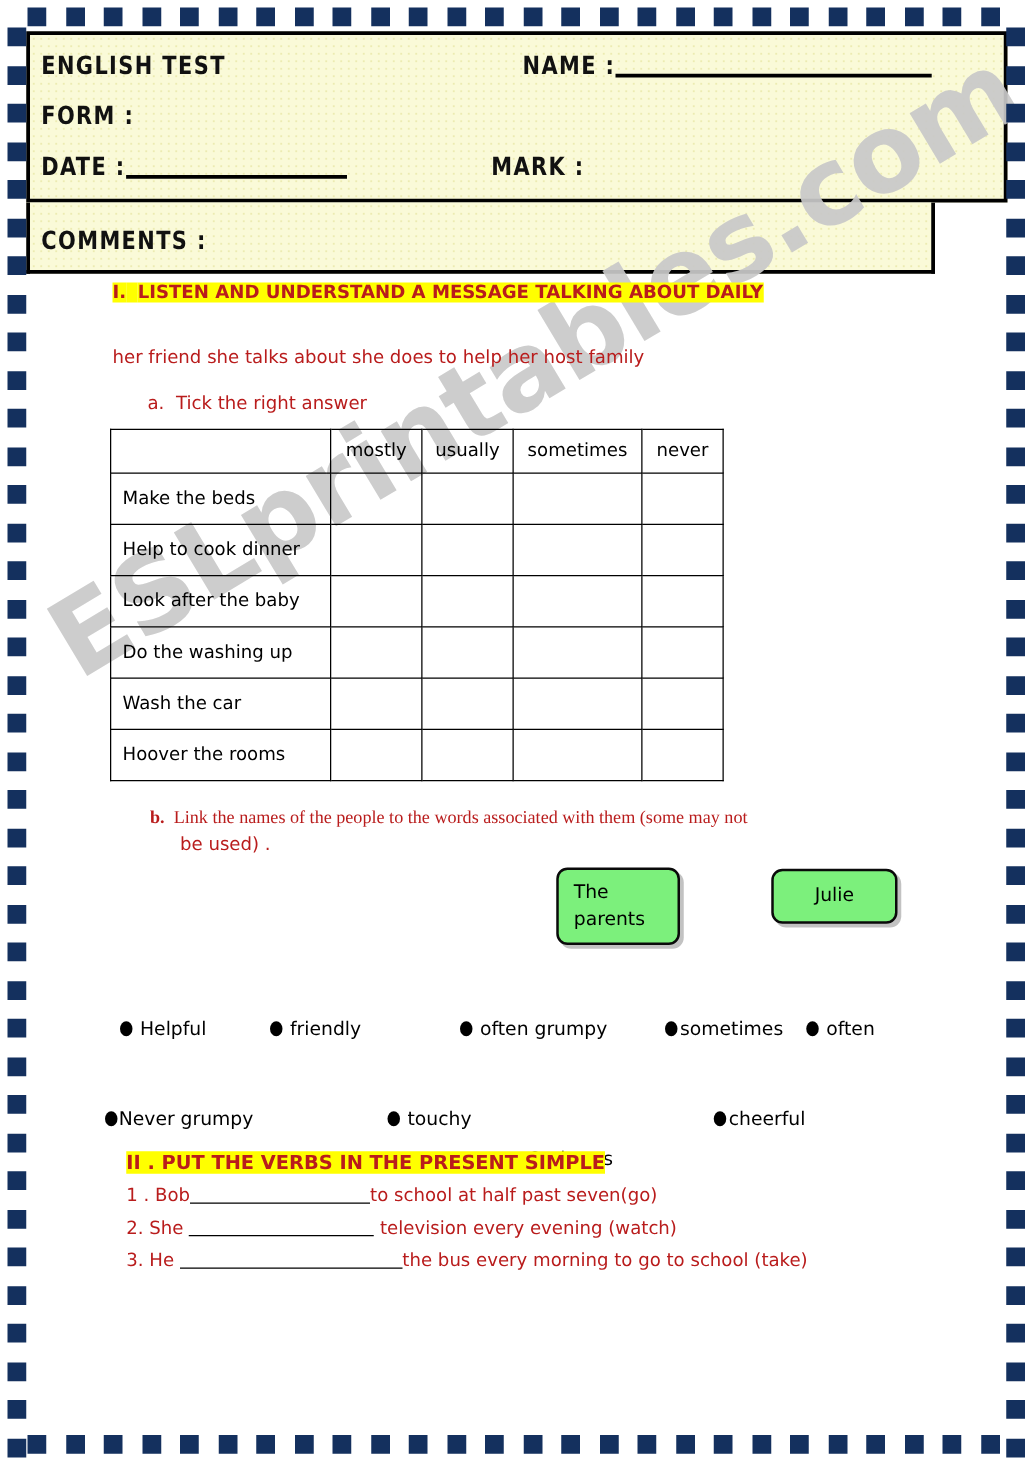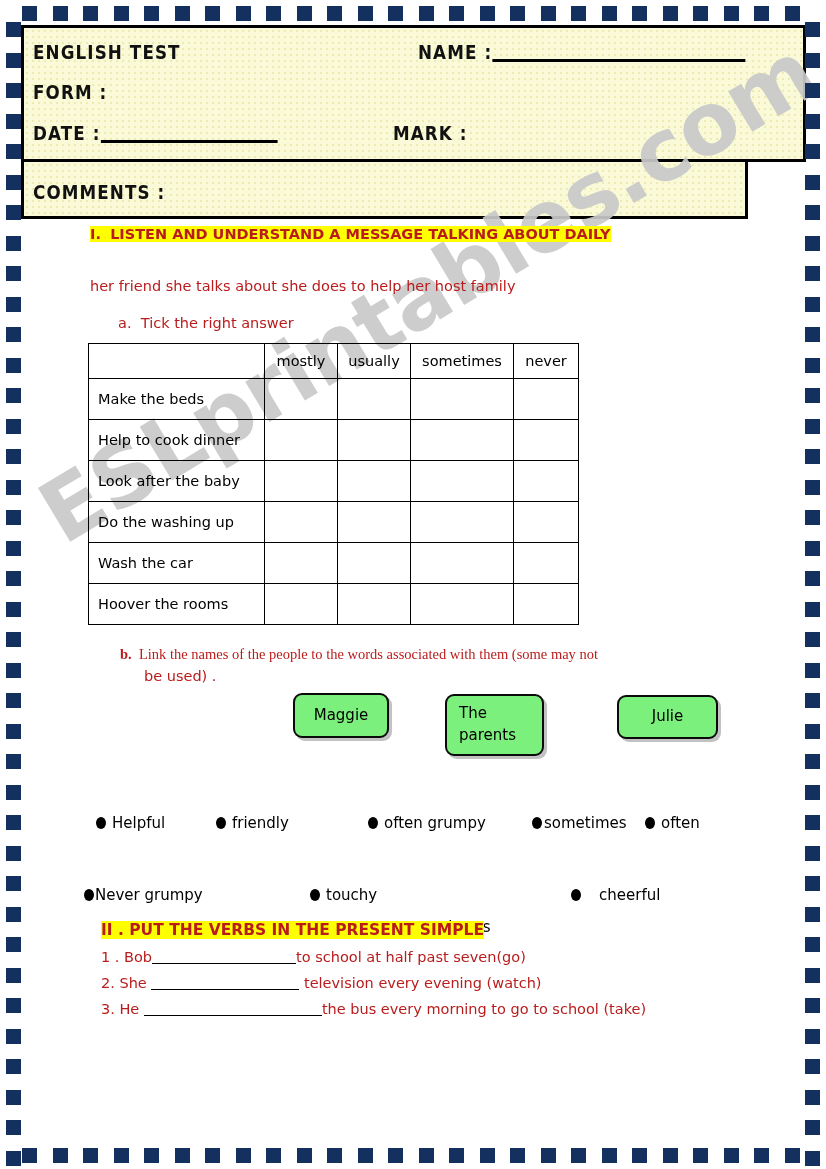--- a/index.html
+++ b/index.html
@@ -426,21 +426,20 @@
         <td></td>
       </tr>
     </tbody>
   </table>
 
   <div class="btxt" style="left:120px; top:646px;font-family:Liberation Serif, serif;">
     <span class="bold">b.</span><span>&nbsp;&nbsp;</span><span>Link  the names of the people to the words associated with them (some may not</span>
   </div>
   <div class="btxt" style="left:144px; top:668px;">be used) .</div>
 
-  <div class="gbox" style="left:293px; top:693px; width:96px; height:45px;">Maggie</div>
   <div class="gbox left-align" style="left:445px; top:694px; width:99px; height:62px;">The parents</div>
   <div class="gbox" style="left:617px; top:695px; width:101px; height:44px;">Julie</div>
 
   <div class="bullet-word" style="left:96px; top:814px;">
     <span class="dot"></span>
     <span>Helpful</span>
   </div>
   <div class="bullet-word" style="left:216px; top:814px;">
     <span class="dot"></span>
     <span>friendly</span>
@@ -463,21 +462,21 @@
     <span>Never grumpy</span>
   </div>
   <div class="bullet-word" style="left:310px; top:886px;">
     <span class="dot"></span>
     <span>touchy</span>
   </div>
   <div class="bullet-word" style="left:423px; top:918px;">
     <span class="dot"></span>
     <span>always</span>
   </div>
-  <div class="bullet-word" style="left:571px; top:886px; gap:18px;">
+  <div class="bullet-word" style="left:571px; top:886px; gap:2px;">
     <span class="dot"></span>
     <span>cheerful</span>
   </div>
 
   <div class="btxt bold hl" style="left:101px; top:921px; font-size:15.5px;">II . PUT THE VERBS IN THE PRESENT SIMPLE</div>
 
   <div class="btxt" style="left:101px; top:949px;">
     <span>1 . Bob</span><span class="blankline" style="width:144px;"></span><span>to school at half past seven(go)</span>
   </div>
   <div class="btxt" style="left:101px; top:975px;">

